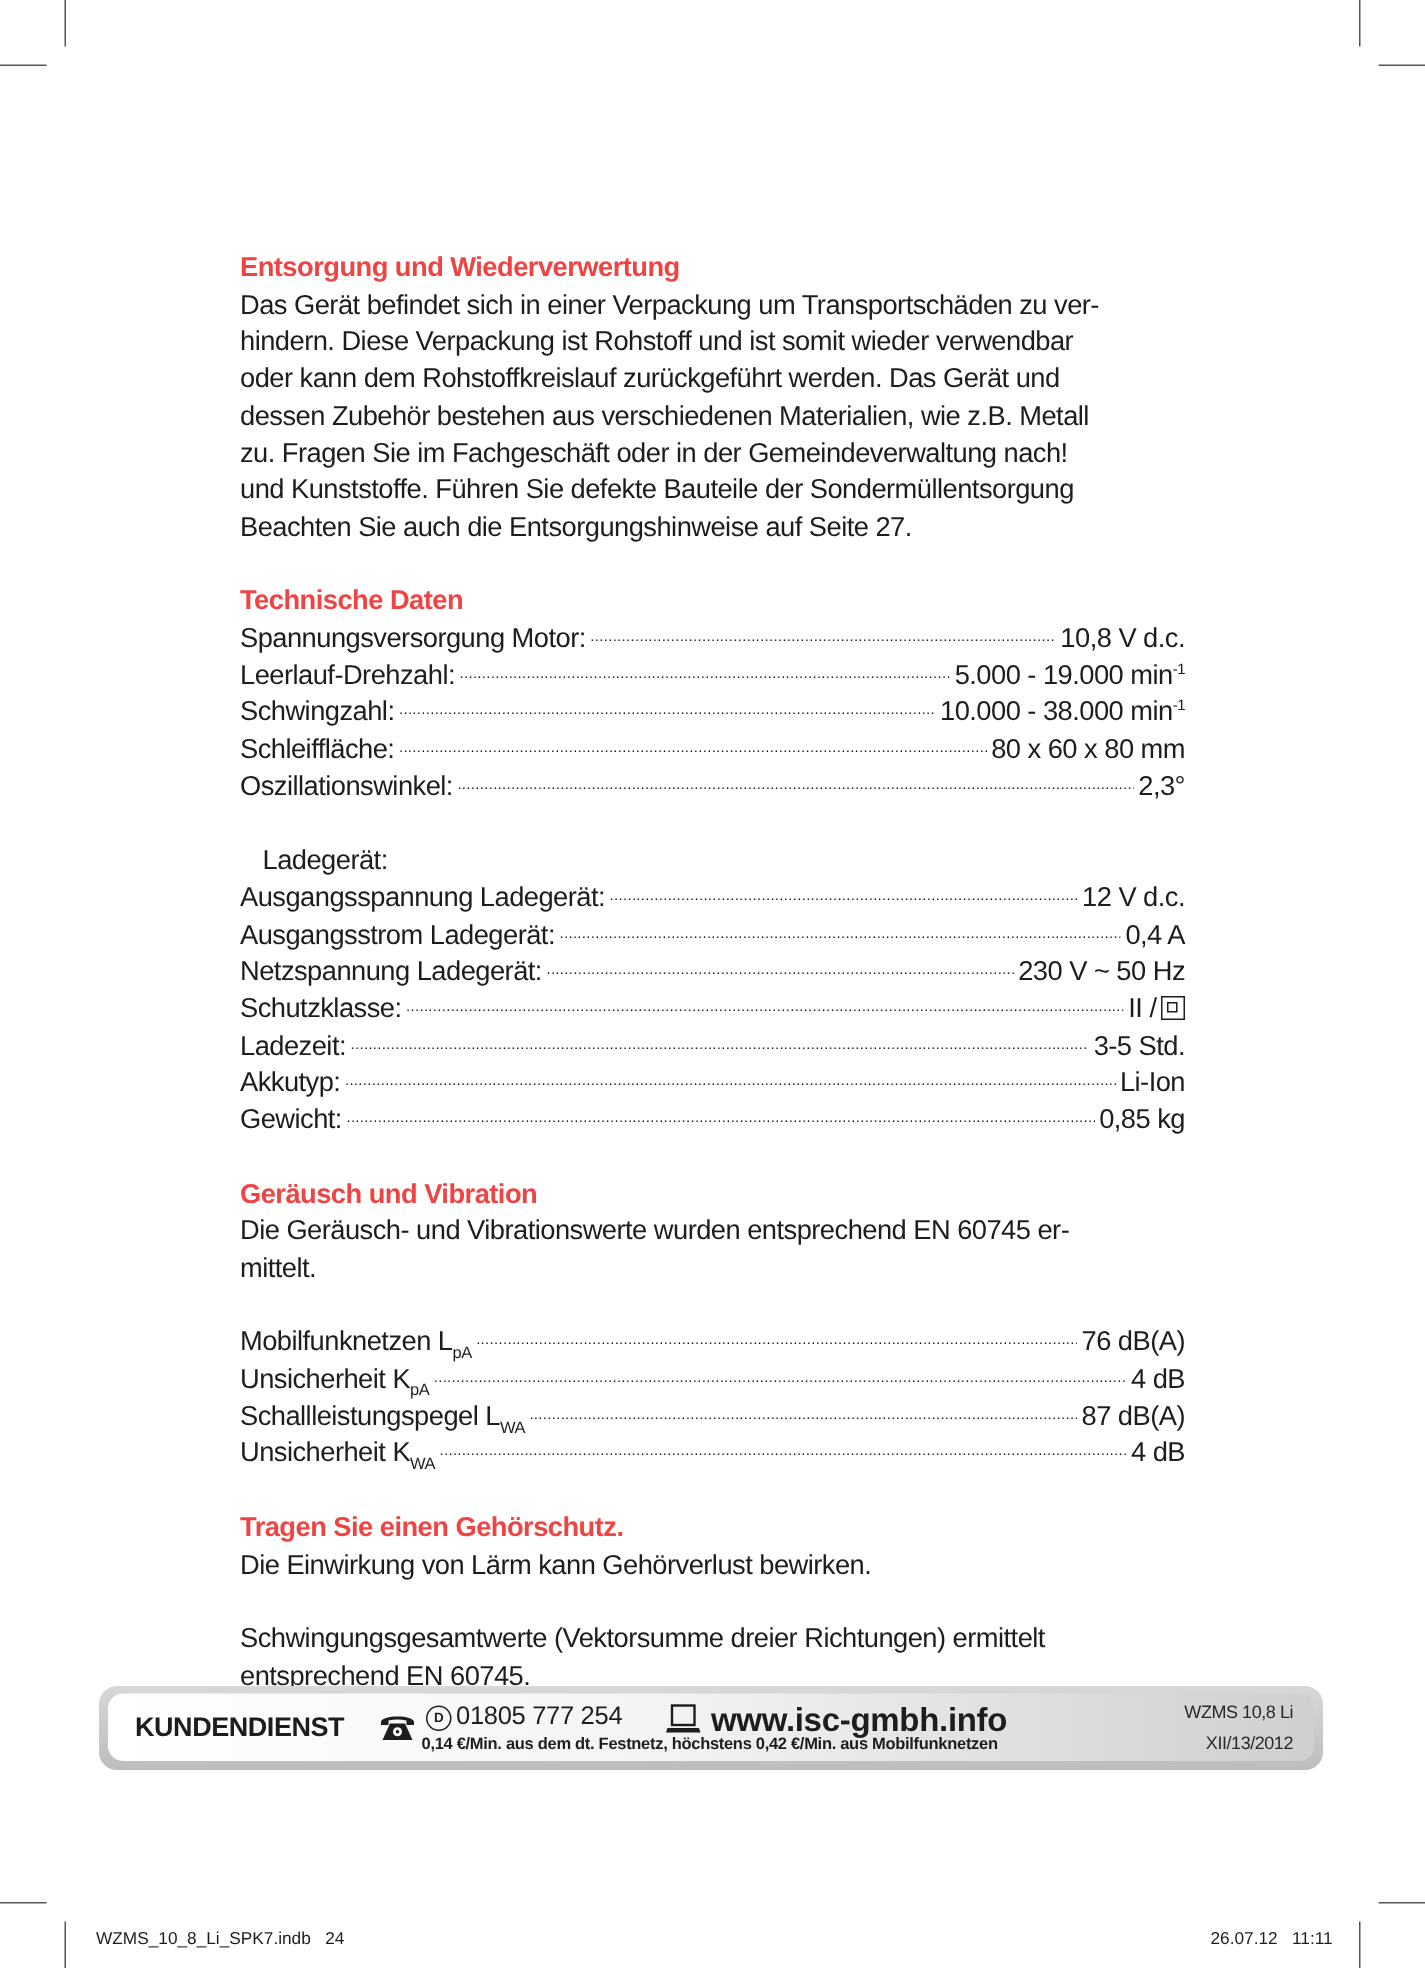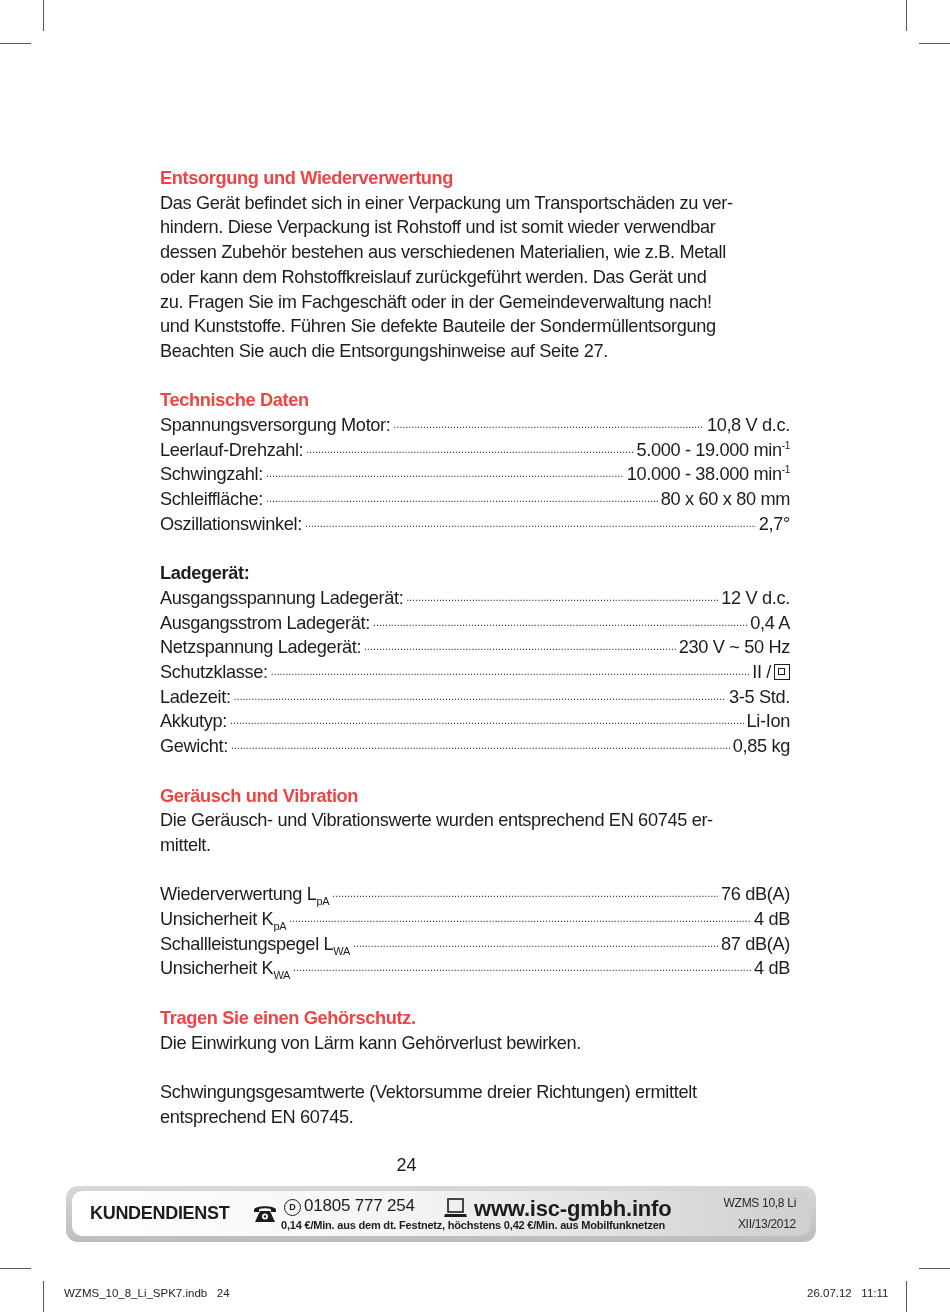--- a/index.html
+++ b/index.html
@@ -8,21 +8,21 @@
     background: #ffffff; color: #1d1d1b;
     font-family: "Liberation Sans", sans-serif;
   }
   .crop { position: absolute; background: #555; }
   .content {
     position: absolute; left: 160px; top: 166px; width: 630px;
     font-size: 18.2px; line-height: 24.7px;
     letter-spacing: -0.35px;
   }
   .heading { color: #ef4444; font-weight: bold; }
-  .heading-black { color: #1d1d1b; font-weight: bold; }
+  .heading-black { color: #1d1d1b; font-weight: normal; margin-left: 15px; }
   .para { margin: 0; }
   .gap { height: 24.7px; }
   .spec-row { display: flex; align-items: flex-start; white-space: nowrap; }
   .spec-label { flex: 0 0 auto; }
   .spec-dots {
     flex: 1 1 auto; overflow: hidden; margin: 0 3px;
     font-size: 10px; letter-spacing: 0.2px; color: #1d1d1b;
     white-space: nowrap;
   }
   .spec-value { flex: 0 0 auto; }
@@ -34,21 +34,21 @@
   }
   .class2::after {
     content: ""; position: absolute; left: 3px; top: 3px; width: 5px; height: 5px;
     border: 1.5px solid #1d1d1b;
   }
   .page-number {
     position: absolute; left: 0; width: 813px; top: 1155px; text-align: center;
     font-size: 18px;
   }
   .service-bar {
-    position: absolute; left: 66px; top: 1186px; width: 750px; height: 56px;
+    position: absolute; left: 66px; top: 1124px; width: 816px; height: 56px;
     border-radius: 12px;
     background: linear-gradient(#d8d8d8, #bdbdbd);
   }
   .service-inner {
     position: absolute; left: 6px; top: 5px; right: 6px; bottom: 6px;
     border-radius: 10px;
     background: linear-gradient(90deg, #ffffff 0%, #f4f4f4 45%, #cfcfcf 100%);
   }
   .kd-label {
     position: absolute; left: 18px; top: 12px; font-weight: bold; font-size: 18px;
@@ -86,22 +86,22 @@
 <div class="crop" style="left:0;top:1268px;width:31px;height:1px;"></div>
 <div class="crop" style="left:906px;top:1281px;width:1px;height:31px;"></div>
 <div class="crop" style="left:919px;top:1268px;width:31px;height:1px;"></div>
 
 <div class="content">
 
   <div>
     <div class="heading">Entsorgung und Wiederverwertung</div>
     <p class="para">Das Gerät befindet sich in einer Verpackung um Transportschäden zu ver-</p>
     <p class="para">hindern. Diese Verpackung ist Rohstoff und ist somit wieder verwendbar</p>
+    <p class="para">oder kann dem Rohstoffkreislauf zurückgeführt werden. Das Gerät und</p>
     <p class="para">dessen Zubehör bestehen aus verschiedenen Materialien, wie z.B. Metall</p>
-    <p class="para">oder kann dem Rohstoffkreislauf zurückgeführt werden. Das Gerät und</p>
     <p class="para">zu. Fragen Sie im Fachgeschäft oder in der Gemeindeverwaltung nach!</p>
     <p class="para">und Kunststoffe. Führen Sie defekte Bauteile der Sondermüllentsorgung</p>
     <p class="para">Beachten Sie auch die Entsorgungshinweise auf Seite 27.</p>
   </div>
   <div class="gap"></div>
 
   <div>
     <div class="heading">Technische Daten</div>
     <div class="spec-row">
       <span class="spec-label">Spannungsversorgung Motor:</span>
@@ -119,21 +119,21 @@
       <span class="spec-value"><span>10.000 - 38.000 min</span><sup>-1</sup></span>
     </div>
     <div class="spec-row">
       <span class="spec-label">Schleiffläche:</span>
       <span class="spec-dots">............................................................................................................................................................................................................................................................................................................</span>
       <span class="spec-value">80 x 60 x 80 mm</span>
     </div>
     <div class="spec-row">
       <span class="spec-label">Oszillationswinkel:</span>
       <span class="spec-dots">............................................................................................................................................................................................................................................................................................................</span>
-      <span class="spec-value">2,7°</span>
+      <span class="spec-value">2,3°</span>
     </div>
   </div>
   <div class="gap"></div>
 
   <div>
     <div class="heading-black">Ladegerät:</div>
     <div class="spec-row">
       <span class="spec-label">Ausgangsspannung Ladegerät:</span>
       <span class="spec-dots">............................................................................................................................................................................................................................................................................................................</span>
       <span class="spec-value">12 V d.c.</span>
@@ -170,21 +170,21 @@
     </div>
   </div>
   <div class="gap"></div>
 
   <div>
     <div class="heading">Geräusch und Vibration</div>
     <p class="para">Die Geräusch- und Vibrationswerte wurden entsprechend EN 60745 er-</p>
     <p class="para">mittelt.</p>
     <div class="gap"></div>
     <div class="spec-row">
-      <span class="spec-label"><span>Wiederverwertung L</span><sub>pA</sub></span>
+      <span class="spec-label"><span>Mobilfunknetzen L</span><sub>pA</sub></span>
       <span class="spec-dots">............................................................................................................................................................................................................................................................................................................</span>
       <span class="spec-value">76 dB(A)</span>
     </div>
     <div class="spec-row">
       <span class="spec-label"><span>Unsicherheit K</span><sub>pA</sub></span>
       <span class="spec-dots">............................................................................................................................................................................................................................................................................................................</span>
       <span class="spec-value">4 dB</span>
     </div>
     <div class="spec-row">
       <span class="spec-label"><span>Schallleistungspegel L</span><sub>WA</sub></span>

